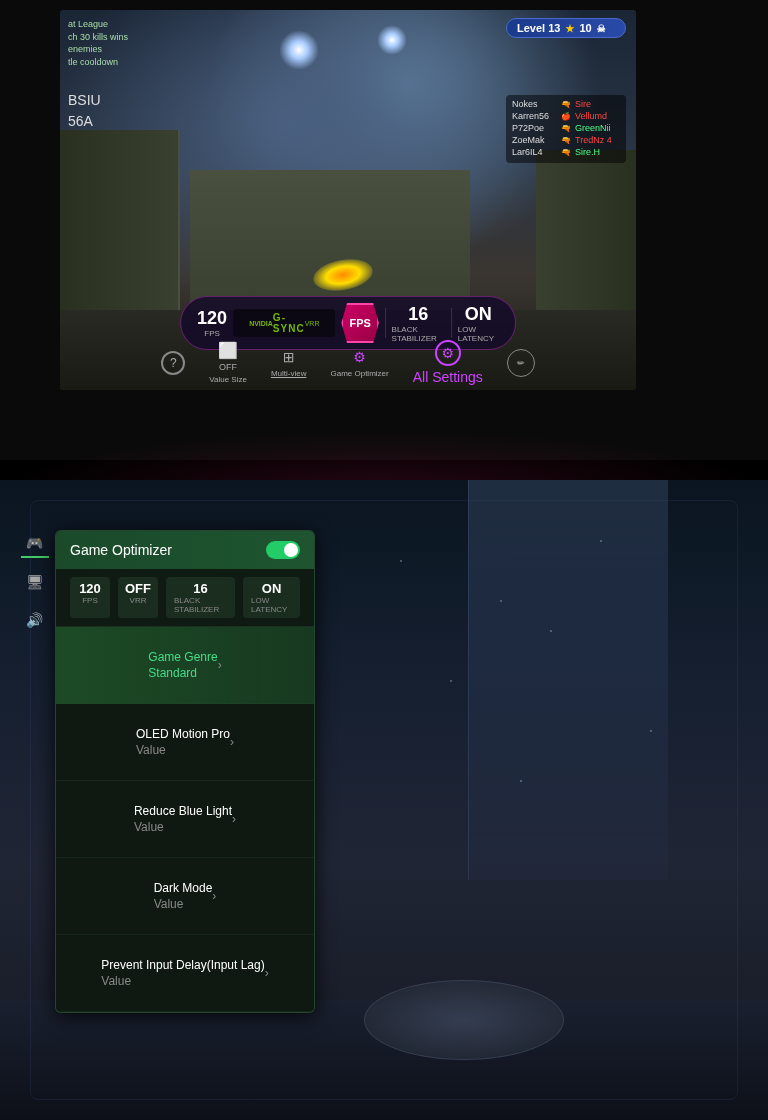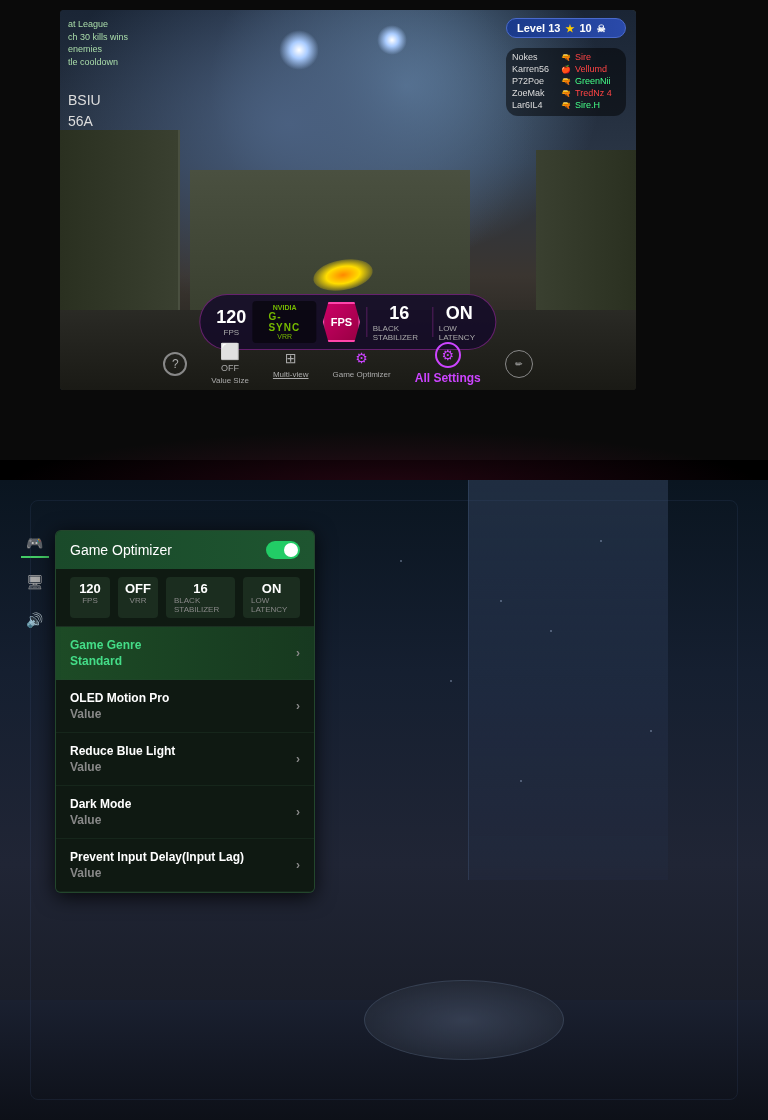--- a/index.html
+++ b/index.html
@@ -112,41 +112,42 @@
       background: linear-gradient(180deg, #2a2a25 0%, #1a1a15 100%);
     }
 
     
     .hud-top-right {
       position: absolute;
       top: 8px;
       right: 10px;
       display: flex;
       flex-direction: column;
-      gap: 10px;
+      gap: 16px;
     }
     .level-badge {
       background: linear-gradient(90deg, #1a3a8a, #2a4aaa);
       border: 1px solid #4a6acc;
       border-radius: 20px;
       padding: 3px 10px;
       display: flex;
       align-items: center;
       gap: 5px;
       color: #fff;
       font-size: 11px;
       font-weight: bold;
     }
     .star-icon { color: #ffcc00; font-size: 10px; }
     .skull-icon { color: #fff; font-size: 10px; }
 
     .player-list {
       background: rgba(0,0,0,0.5);
       padding: 4px 6px;
-      border-radius: 12px;
+      border-radius: 4px;
+      margin-top: 41px;
     }
     .player-row {
       display: flex;
       align-items: center;
       gap: 4px;
       font-size: 9px;
       color: #ddd;
       margin-bottom: 2px;
     }
     .player-name { min-width: 45px; }
@@ -199,21 +200,21 @@
       color: #fff;
     }
     .stat-label {
       font-size: 8px;
       color: #aaa;
       text-transform: uppercase;
     }
 
     .stat-gsync {
       display: flex;
-      flex-direction: column;
+      flex-direction: row;
       align-items: center;
       background: rgba(0,0,0,0.5);
       padding: 3px 16px;
       border-radius: 4px;
     }
     .gsync-logo {
       font-size: 7px;
       color: #76b900;
       font-weight: bold;
     }
@@ -458,27 +459,26 @@
       color: #888;
       font-size: 8px;
       text-transform: uppercase;
     }
 
     
     .panel-menu {
       background: rgba(15,25,18,0.95);
     }
     .menu-item {
-      padding: 11px 14px;
+      padding: 23px 14px;
       border-bottom: 1px solid rgba(40,70,50,0.3);
       display: flex;
       align-items: center;
-      justify-content: space-between;
+      justify-content: center;
       cursor: pointer;
-      font-weight: bold;
     }
     .menu-item.highlighted {
       background: linear-gradient(90deg, rgba(30,80,40,0.9), rgba(25,65,35,0.8));
     }
     .menu-item-text {
       display: flex;
       flex-direction: column;
       gap: 2px;
     }
     .menu-item-title {
@@ -630,21 +630,21 @@
       <div class="toolbar-item">
         <div class="toolbar-icon" style="font-size:14px;">⊞</div>
         <span style="font-size:8px; color:#aaa;text-decoration:underline;">Multi-view</span>
       </div>
       <div class="toolbar-item active">
         <div class="toolbar-icon active-settings" style="font-size:14px; color:#cc44ff;">⚙</div>
         <span style="font-size:8px; color:#aaa;">Game Optimizer</span>
       </div>
       <div class="toolbar-item active">
         <div class="settings-gear-icon">⚙</div>
-        <span style="font-size:12px; color:#cc44ff;font-weight:bold;">All Settings</span>
+        <span style="font-size:14px; color:#cc44ff;">All Settings</span>
       </div>
       <div class="toolbar-item">
         <div class="pencil-icon-wrap">✏</div>
       </div>
     </div>
   </div>
 </div>
 
 <div class="section-divider"></div>
 

